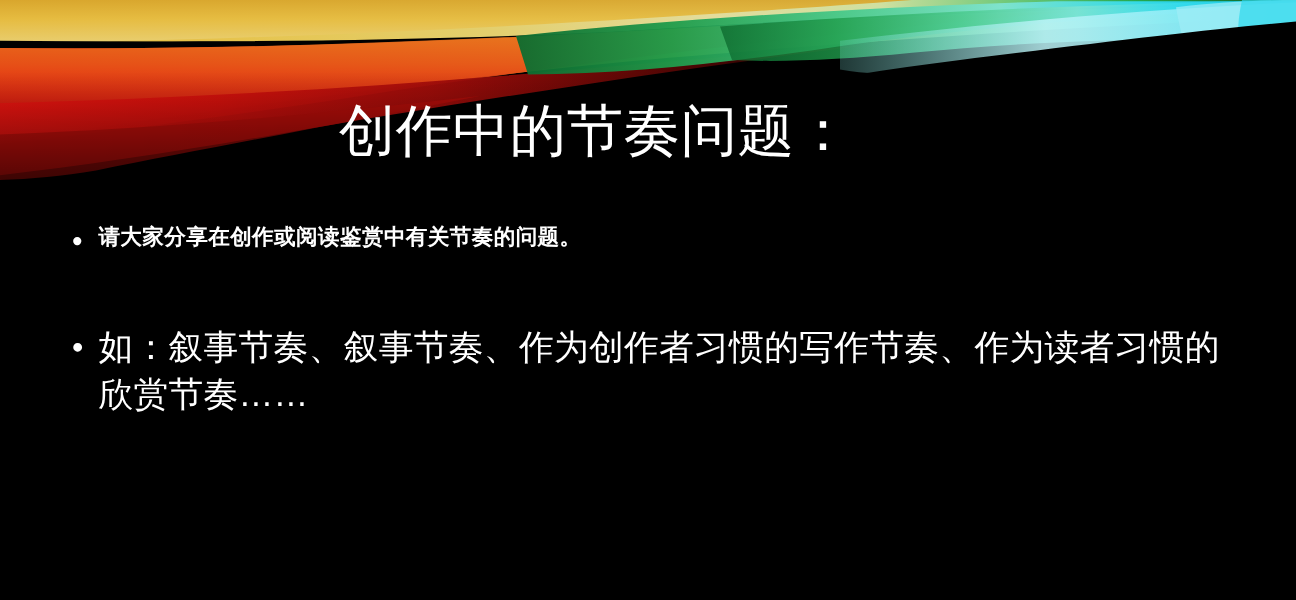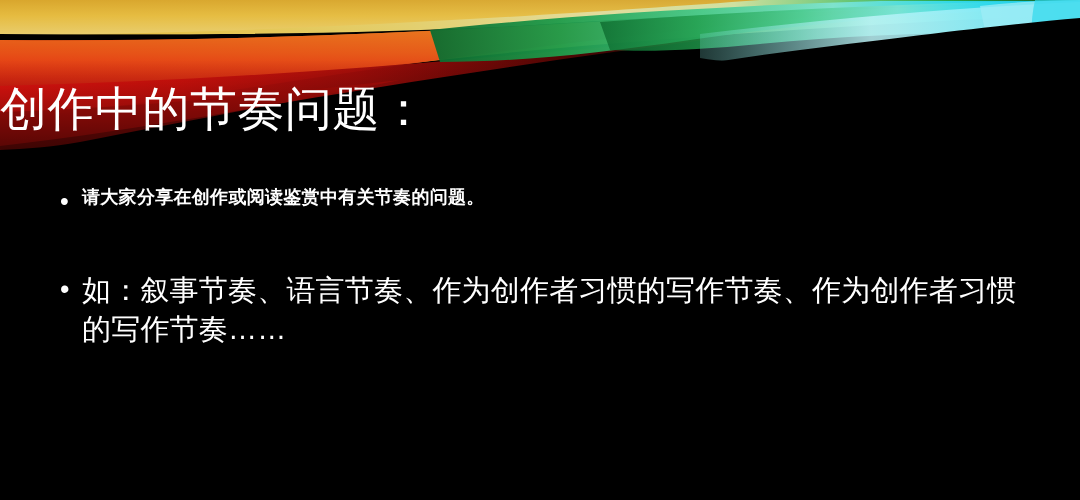--- a/index.html
+++ b/index.html
@@ -29,21 +29,21 @@
   .banner svg { display: block; }
 
   
   .title-zone {
     position: absolute;
     left: 0;
     top: 82px;
     width: 1080px;
     padding-right: 88px;
     box-sizing: border-box;
-    text-align: left;
+    text-align: center;
   }
   .slide-title {
     display: inline-block;
     color: #ffffff;
     font-size: 47px;
     font-weight: 300;
     line-height: 1.15;
     letter-spacing: 0.5px;
     white-space: nowrap;
   }
@@ -196,18 +196,18 @@
 
   <div class="body-zone">
 
     <div class="bullet-row bullet-1">
       <span class="bullet-dot">•</span>
       <span class="bullet-text">请大家分享在创作或阅读鉴赏中有关节奏的问题。</span>
     </div>
 
     <div class="bullet-row bullet-2">
       <span class="bullet-dot">•</span>
-      <span class="bullet-text">如：叙事节奏、语言节奏、作为创作者习惯的写作节奏、作为创作者习惯的写作节奏……</span>
+      <span class="bullet-text">如：叙事节奏、叙事节奏、作为创作者习惯的写作节奏、作为读者习惯的欣赏节奏……</span>
     </div>
 
   </div>
 
 </div>
 
 </body></html>

